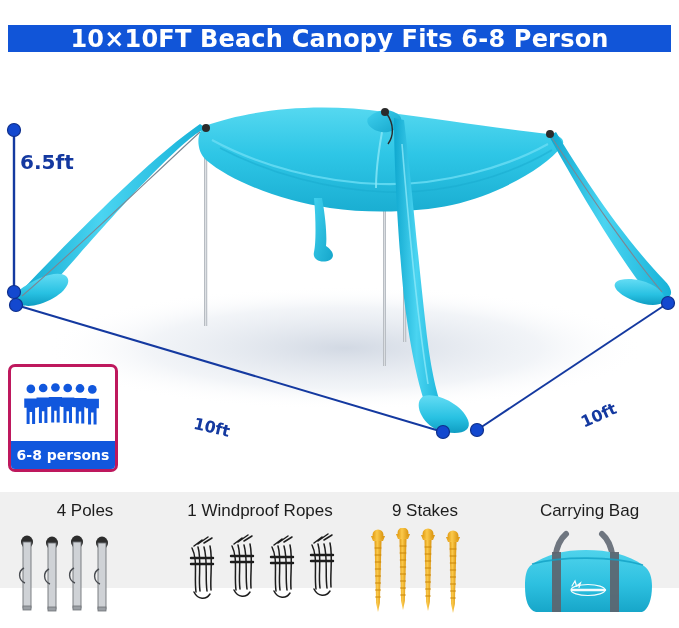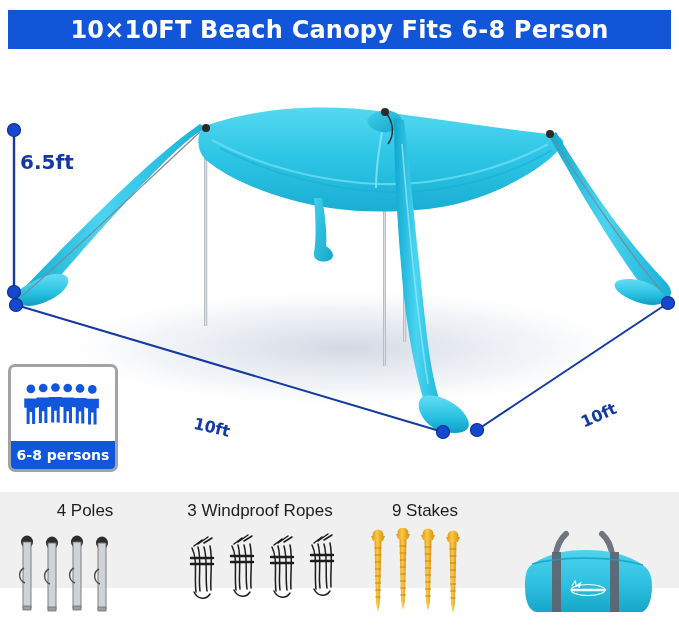--- a/index.html
+++ b/index.html
@@ -13,23 +13,23 @@
     position: relative;
     overflow: hidden;
     font-family: "Liberation Sans", sans-serif;
     -webkit-font-smoothing: antialiased;
   }
 
   
   #title-banner {
     position: absolute;
     left: 8px;
-    top: 10px;
+    top: 25px;
     width: 663px;
-    height: 39px;
+    height: 27px;
     background: #1155d8;
     display: flex;
     align-items: center;
     justify-content: center;
     box-sizing: border-box;
   }
   #title-text {
     color: #ffffff;
     font-size: 24px;
     font-weight: bold;
@@ -76,21 +76,21 @@
     transform-origin: left top;
   }
 
   
   #capacity-badge {
     position: absolute;
     left: 8px;
     top: 364px;
     width: 110px;
     height: 108px;
-    border: 3px solid #a3a3a3;
+    border: 3px solid #be185d;
     border-radius: 7px;
     background: #ffffff;
     box-sizing: border-box;
     overflow: hidden;
     padding-left: 12px;
   }
   #capacity-figures {
     position: absolute;
     left: 0;
     top: 0;
@@ -312,21 +312,21 @@
           <ellipse cx="27" cy="14" rx="6" ry="6.5" fill="#2d2d2d"></ellipse>
           <rect x="23" y="14" width="8" height="66" fill="#cfd2d6" stroke="#6f7378" stroke-width="0.9"></rect>
           <rect x="23" y="78" width="8" height="4" fill="#9b9fa4" stroke="#6f7378" stroke-width="0.8"></rect>
           <path d="M24 40 c-6 3 -6 12 1 15" fill="none" stroke="#4a4d52" stroke-width="1.4"></path>
         </g>
       </g>
     </svg>
   </div>
 
   <div class="accessory-cell" id="cell-ropes">
-    <div class="accessory-label">3 Windproof Ropes</div>
+    <div class="accessory-label">1 Windproof Ropes</div>
     <svg class="accessory-art" viewBox="0 0 180 98">
       <g stroke="#1c1c1c" fill="none" stroke-width="1.5" stroke-linecap="round">
         <g transform="translate(22,6)">
           <path d="M2 12 l8 -6 M6 10 l10 -7 M12 9 l8 -5"></path>
           <path d="M0 14 c6 12 2 28 4 44 M6 13 c4 14 0 30 2 44 M12 13 c4 14 1 30 3 44 M18 12 c3 14 0 30 1 44"></path>
           <path d="M-1 24 h22 M-1 30 h22" stroke-width="2.4"></path>
           <path d="M2 58 c4 8 12 8 16 2"></path>
         </g>
         <g transform="translate(62,4)">
           <path d="M2 12 l8 -6 M6 10 l10 -7 M12 9 l8 -5"></path>
@@ -395,20 +395,21 @@
           <g stroke="#c9860a" stroke-width="1" fill="none">
             <path d="M-3.4 16 h6.8 M-3.3 23 h6.6 M-3.2 30 h6.4 M-3.1 37 h6.2
                      M-3 44 h6 M-2.9 51 h5.8 M-2.8 58 h5.6 M-2.7 65 h5.4"></path>
           </g>
         </g>
       </g>
     </svg>
   </div>
 
   <div class="accessory-cell" id="cell-bag">
+    <div class="accessory-label">Carrying Bag</div>
     <svg class="accessory-art" viewBox="0 0 179 98">
       <defs>
         <linearGradient id="gBag" x1="0" y1="0" x2="0" y2="1">
           <stop offset="0%" stop-color="#4fd3ec"></stop>
           <stop offset="55%" stop-color="#2dc0e0"></stop>
           <stop offset="100%" stop-color="#17a6c9"></stop>
         </linearGradient>
       </defs>
 
       <path d="M 56,70 C 52,40 54,16 66,6" fill="none" stroke="#6f7680" stroke-width="6" stroke-linecap="round"></path>

